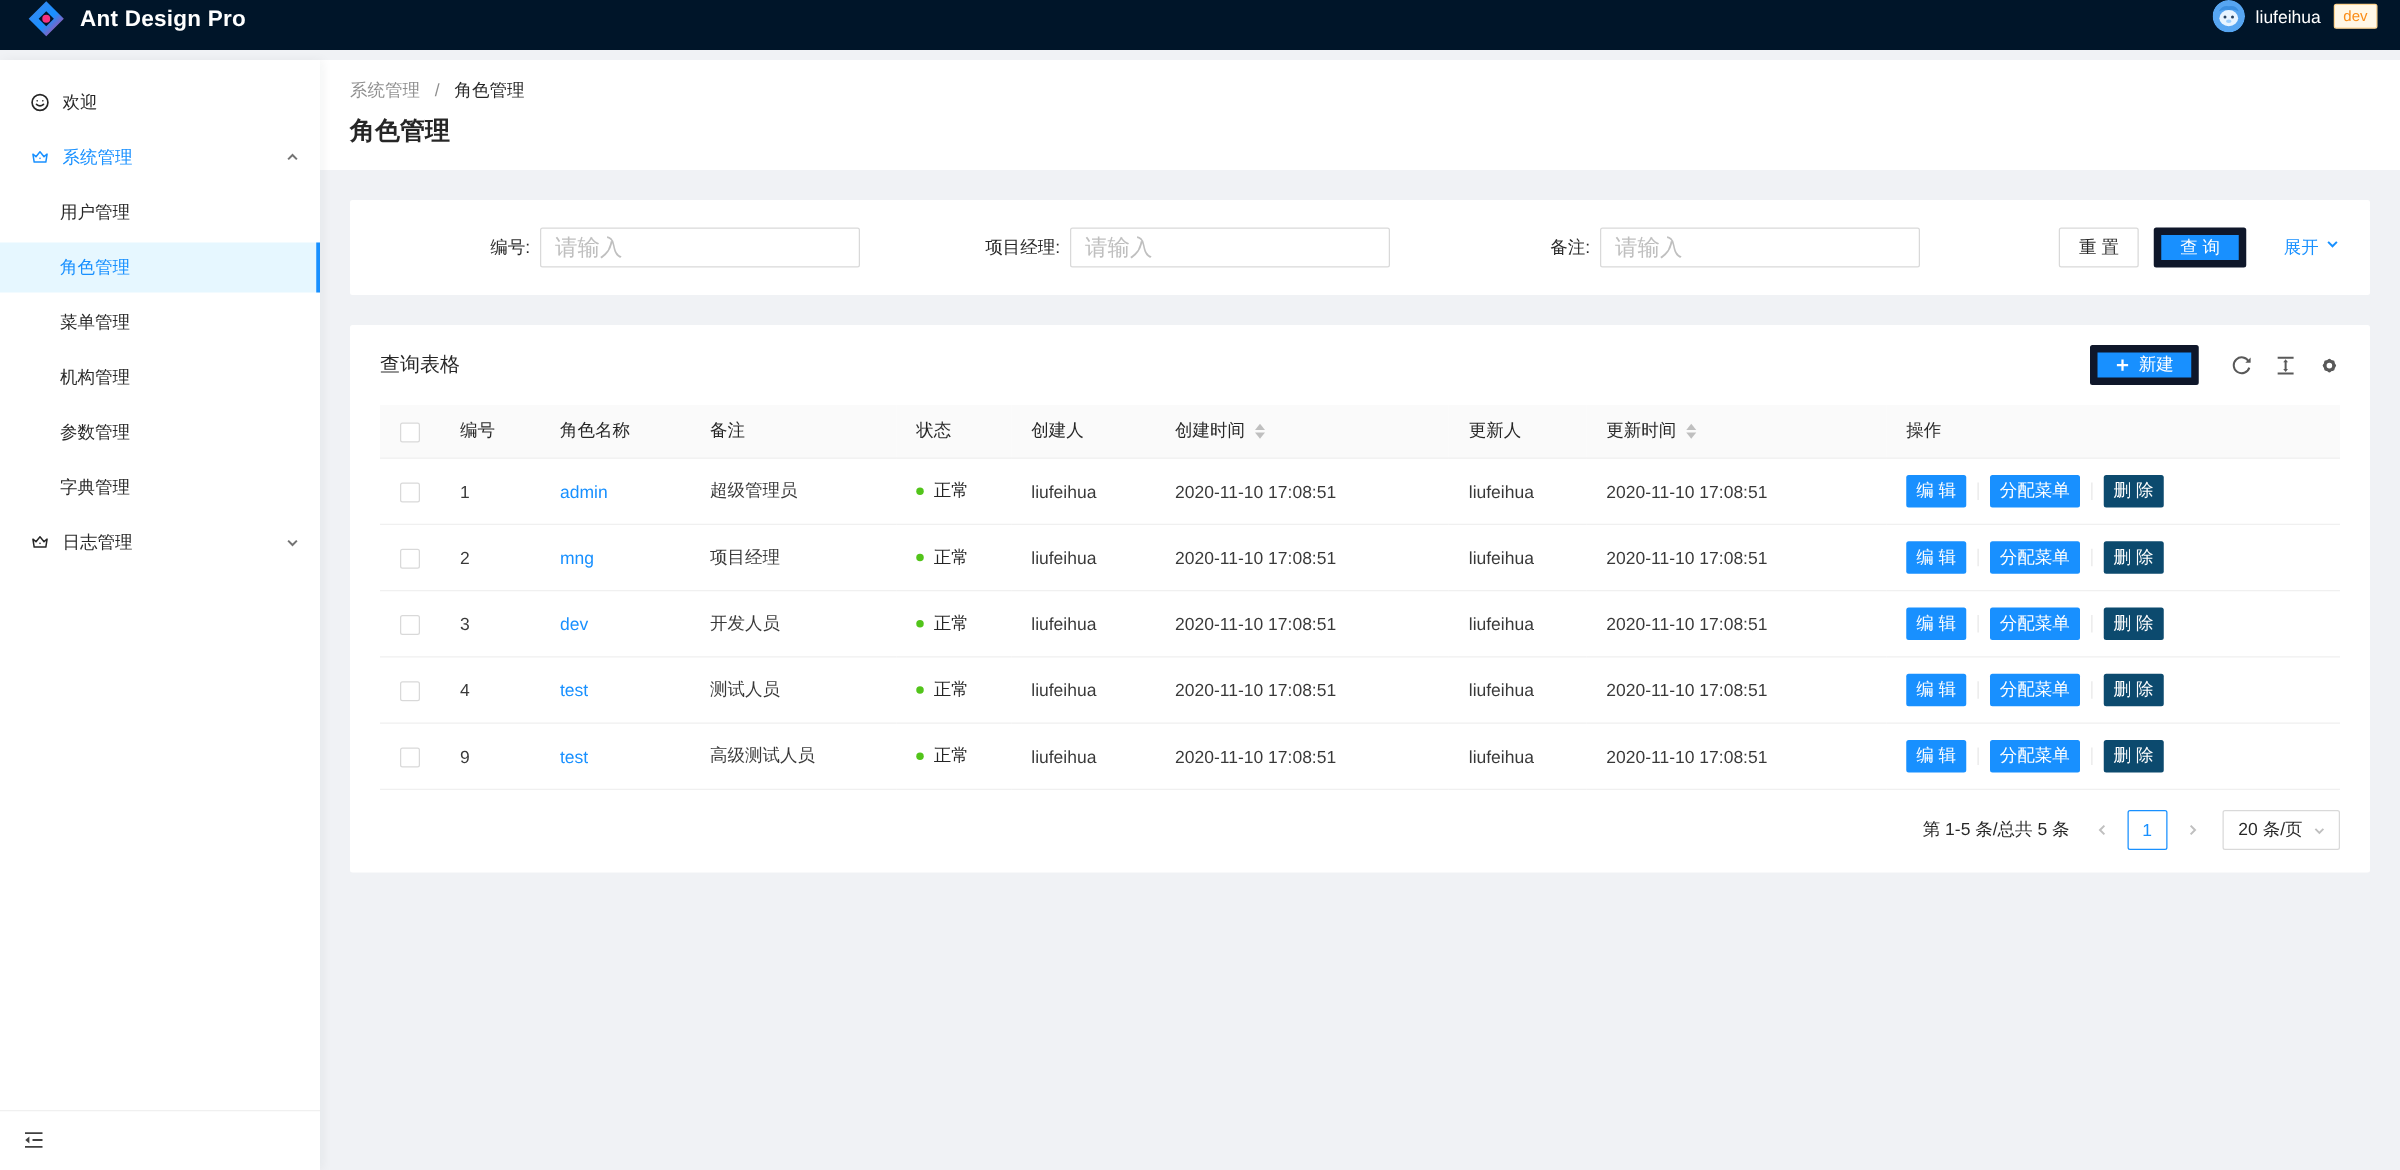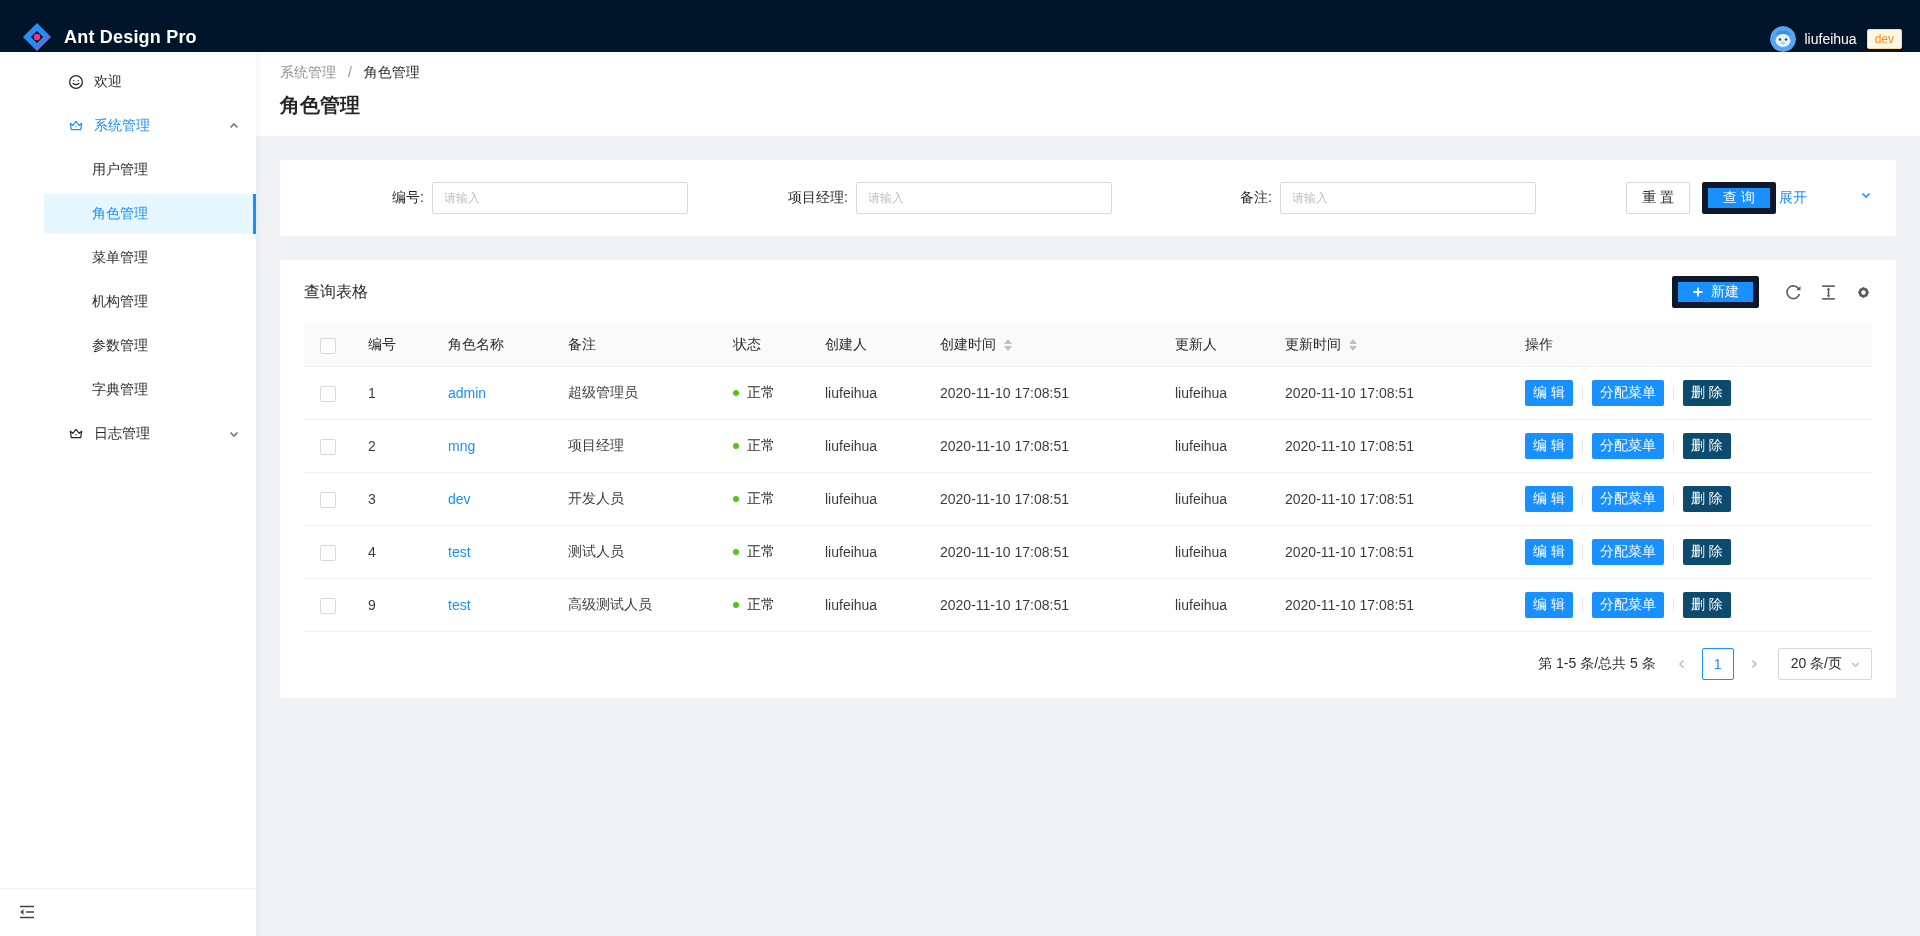--- a/index.html
+++ b/index.html
@@ -3,38 +3,38 @@
 <meta charset="utf-8">
 <style>
   * { margin:0; padding:0; box-sizing:border-box; }
   html,body { width:1920px; height:936px; overflow:hidden; }
   body {
     font-family:"Liberation Sans","DejaVu Sans",sans-serif;
     font-size:14px; background:#f0f2f5; color:rgba(0,0,0,.85);
   }
   
   .top-header {
-    position:fixed; top:0; left:0; right:0; height:52px; background:#001529;
-    display:flex; align-items:flex-end; justify-content:space-between; z-index:50;
+    position:fixed; top:0; left:0; right:0; height:40px; background:#001529;
+    display:flex; align-items:flex-start; justify-content:space-between; z-index:50;
   }
   .logo-area { display:flex; align-items:center; padding-left:22px; cursor:pointer; }
   .logo-title { color:#fff; font-size:18px; font-weight:700; margin-left:12px; letter-spacing:.2px; }
   .header-right { display:flex; align-items:center; padding-right:18px; }
   .avatar { width:26px; height:26px; border-radius:50%; overflow:hidden; flex:0 0 auto; cursor:pointer; }
   .header-user { color:#fff; margin:0 10px 0 8px; cursor:pointer; }
   .env-tag {
     background:#fff7e6; border:1px solid #ffd591; color:#fa8c16;
     font-size:12px; line-height:18px; padding:0 7px; border-radius:2px; cursor:default;
   }
   
   .sidebar {
     position:fixed; top:48px; left:0; bottom:0; width:256px; background:#fff;
     box-shadow:2px 0 8px rgba(29,35,41,.05); display:flex; flex-direction:column; z-index:40;
   }
-  .menu { flex:1; padding-top:10px; overflow:hidden;padding-left:44px; }
+  .menu { flex:1; padding-top:10px; overflow:hidden; }
   .menu-item {
     height:40px; margin:4px 0; padding:0 16px 0 24px; display:flex; align-items:center;
     color:rgba(0,0,0,.85); cursor:pointer; position:relative; user-select:none;
   }
   .menu-item .mi-icon { width:16px; height:16px; margin-right:10px; display:inline-flex; color:rgba(0,0,0,.85); }
   .menu-item.parent-open, .menu-item.parent-open .mi-icon { color:#1890ff; }
   .submenu-item { padding-left:48px;font-family:Liberation Serif, serif; }
   .submenu-item.selected { background:#e6f7ff; color:#1890ff; }
   .submenu-item.selected::after { content:""; position:absolute; right:0; top:0; bottom:0; border-right:3px solid #1890ff; }
   .menu-arrow { margin-left:auto; color:rgba(0,0,0,.55); display:inline-flex; }
@@ -51,32 +51,32 @@
   .content-wrap { padding:24px; }
   .card { background:#fff; border-radius:2px; }
   
   .search-card { padding:22px 24px; margin-bottom:24px; }
   .search-row { display:flex; align-items:center; }
   .field { display:flex; align-items:center; }
   .field + .field { margin-left:40px; }
   .field-label { width:120px; text-align:right; margin-right:8px; color:rgba(0,0,0,.85); white-space:nowrap; }
   .ant-input {
     width:256px; height:32px; border:1px solid #d9d9d9; border-radius:2px;
-    padding:0 11px; font-size:12px; font-family:inherit; color:rgba(0,0,0,.85); outline:none;
+    padding:0 11px; font-size:18px; font-family:inherit; color:rgba(0,0,0,.85); outline:none;
   }
   .ant-input::placeholder { color:#bfbfbf; }
   .search-actions { margin-left:auto; display:flex; align-items:center; }
   .btn {
     height:32px; padding:0 15px; border-radius:2px; font-size:14px; font-family:inherit;
     cursor:pointer; display:inline-flex; align-items:center; justify-content:center; white-space:nowrap;
   }
   .btn-default { background:#fff; border:1px solid #d9d9d9; color:rgba(0,0,0,.85); }
   .btn-primary { background:#1890ff; border:6px solid #0f172a; color:#fff; }
   .btn + .btn { margin-left:12px; }
-  .expand-link { margin-left:3px; color:#1890ff; display:inline-flex; align-items:flex-start; cursor:pointer;gap:48px; }
+  .expand-link { margin-left:30px; color:#1890ff; display:inline-flex; align-items:flex-start; cursor:pointer; }
   .expand-link svg { margin-left:5px; }
   
   .toolbar { display:flex; align-items:center; justify-content:space-between; padding:16px 24px; }
   .toolbar-title { font-size:16px; font-weight:500; color:rgba(0,0,0,.85); }
   .toolbar-right { display:flex; align-items:center; }
   .btn-new { padding:0 14px; }
   .btn-new svg { margin-right:7px; }
   .tool-icon { width:17px; height:17px; display:inline-flex; color:#595959; cursor:pointer; margin-left:18px; align-items:center; justify-content:center; }
   .tool-icon:first-of-type { margin-left:26px; }
   

